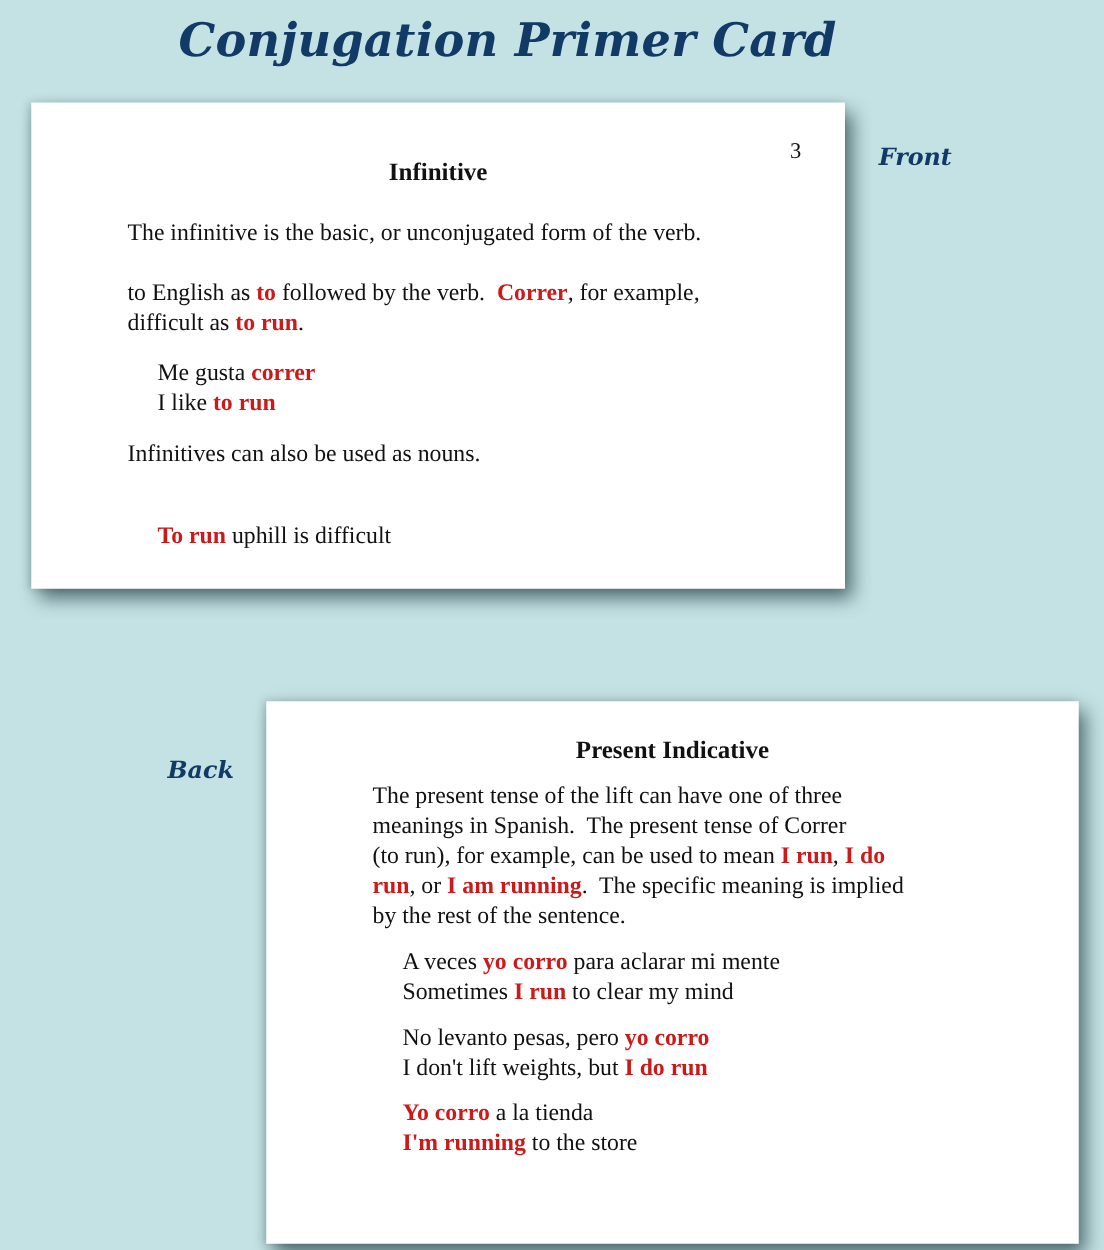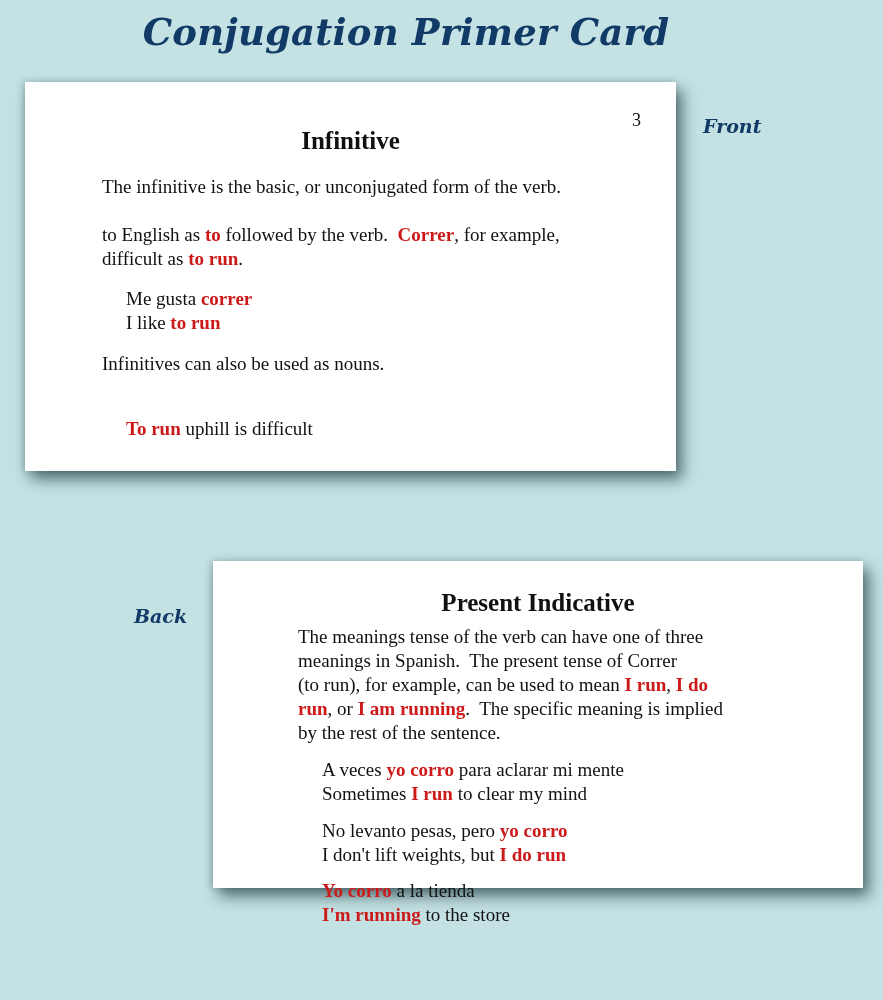--- a/index.html
+++ b/index.html
@@ -19,21 +19,21 @@
     position:absolute;
     font-family:"DejaVu Serif", "Liberation Serif", serif;
     font-style:italic; font-weight:bold; font-size:19px; color:#123a66;
   }
   .card {
     position:absolute; background:#ffffff;
     box-shadow: 6px 8px 14px rgba(40,70,75,0.75), -2px 0 6px rgba(40,70,75,0.25);
   }
   .card-title {
     position:absolute; left:0; width:100%; text-align:center;
-    font-weight:bold; font-size:25px; color:#111;
+    font-weight:bold; font-size:20px; color:#111;
   }
   .page-number { position:absolute; font-size:18px; color:#111; }
   .line { position:absolute; white-space:pre; font-size:19px; color:#111; line-height:24px; }
   .hl { color:#cc1a1a; font-weight:bold; }
 </style>
 </head>
 <body>
 
 <div class="page-title">Conjugation Primer Card</div>
 
@@ -49,27 +49,27 @@
   <div></div>
 <div class="line" style="left: 77px; top: 93px;"><span>The infinitive is the basic, or unconjugated form of the verb.</span></div>
     <div class="line" style="left: 77px; top: 141px;"><span>to English as </span><span class="hl">to</span><span> followed by the verb.  </span><span class="hl">Correr</span><span>, for example,</span></div>
     <div class="line" style="left: 77px; top: 165px;"><span>difficult as </span><span class="hl">to run</span><span>.</span></div>
     <div class="line" style="left: 101px; top: 205px;"><span>Me gusta </span><span class="hl">correr</span></div>
     <div class="line" style="left: 101px; top: 229px;"><span>I like </span><span class="hl">to run</span></div>
     <div class="line" style="left: 77px; top: 270px;"><span>Infinitives can also be used as nouns.</span></div>
     <div class="line" style="left: 101px; top: 335px;"><span class="hl">To run</span><span> uphill is difficult</span></div>
   </div>
 
-<div class="card" id="back-card" style="left:213px; top:561px; width:650px; height:327px;">
+<div class="card" id="back-card" style="left:213px; top:561px; width:650px; height:434px;">
   <div class="card-title" style="top:28px;">Present Indicative</div>
   <div></div>
   <div></div>
   <div></div>
   <div></div>
-<div class="line" style="left: 85px; top: 64px;"><span>The meanings tense of the verb can have one of three</span></div>
+<div class="line" style="left: 85px; top: 64px;"><span>The present tense of the lift can have one of three</span></div>
     <div class="line" style="left: 85px; top: 88px;"><span>meanings in Spanish.  The present tense of Correr</span></div>
     <div class="line" style="left: 85px; top: 112px;"><span>(to run), for example, can be used to mean </span><span class="hl">I run</span><span>, </span><span class="hl">I do</span></div>
     <div class="line" style="left: 85px; top: 136px;"><span class="hl">run</span><span>, or </span><span class="hl">I am running</span><span>.  The specific meaning is implied</span></div>
     <div class="line" style="left: 85px; top: 160px;"><span>by the rest of the sentence.</span></div>
     <div class="line" style="left: 109px; top: 197px;"><span>A veces </span><span class="hl">yo corro</span><span> para aclarar mi mente</span></div>
     <div class="line" style="left: 109px; top: 221px;"><span>Sometimes </span><span class="hl">I run</span><span> to clear my mind</span></div>
     <div class="line" style="left: 109px; top: 258px;"><span>No levanto pesas, pero </span><span class="hl">yo corro</span></div>
     <div class="line" style="left: 109px; top: 282px;"><span>I don't lift weights, but </span><span class="hl">I do run</span></div>
     <div class="line" style="left: 109px; top: 318px;"><span class="hl">Yo corro</span><span> a la tienda</span></div>
     <div class="line" style="left: 109px; top: 342px;"><span class="hl">I'm running</span><span> to the store</span></div>

